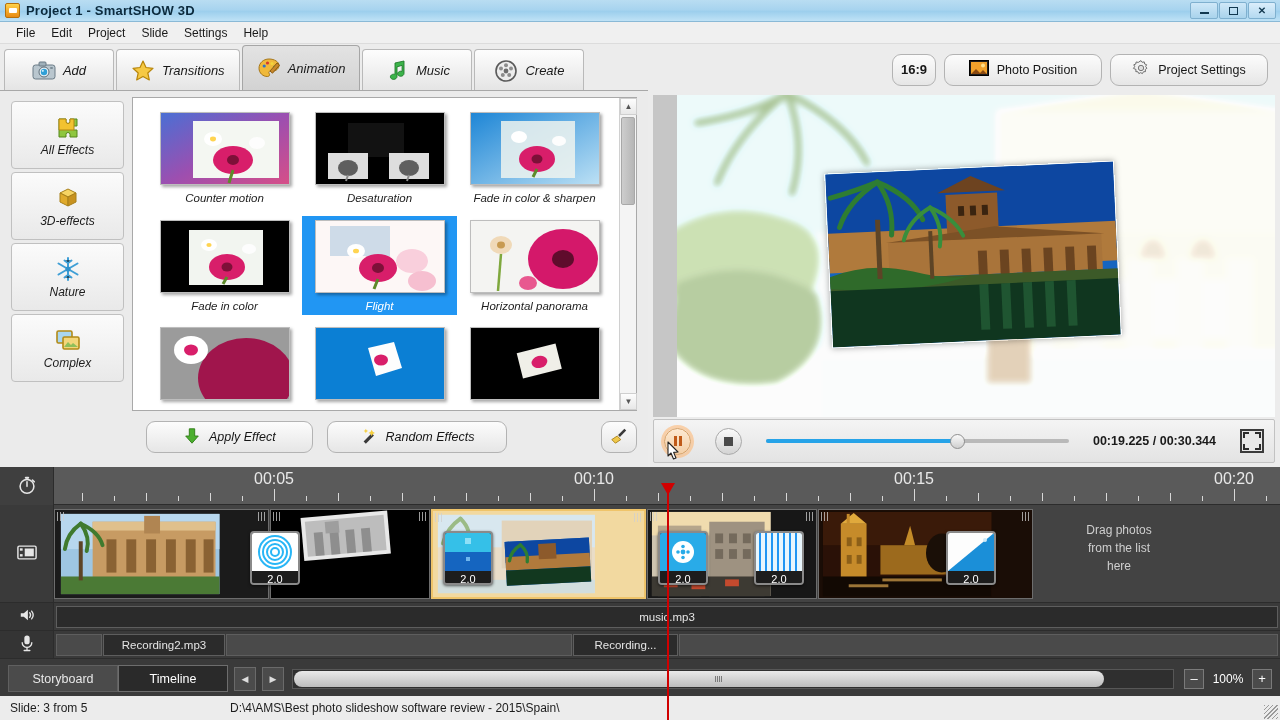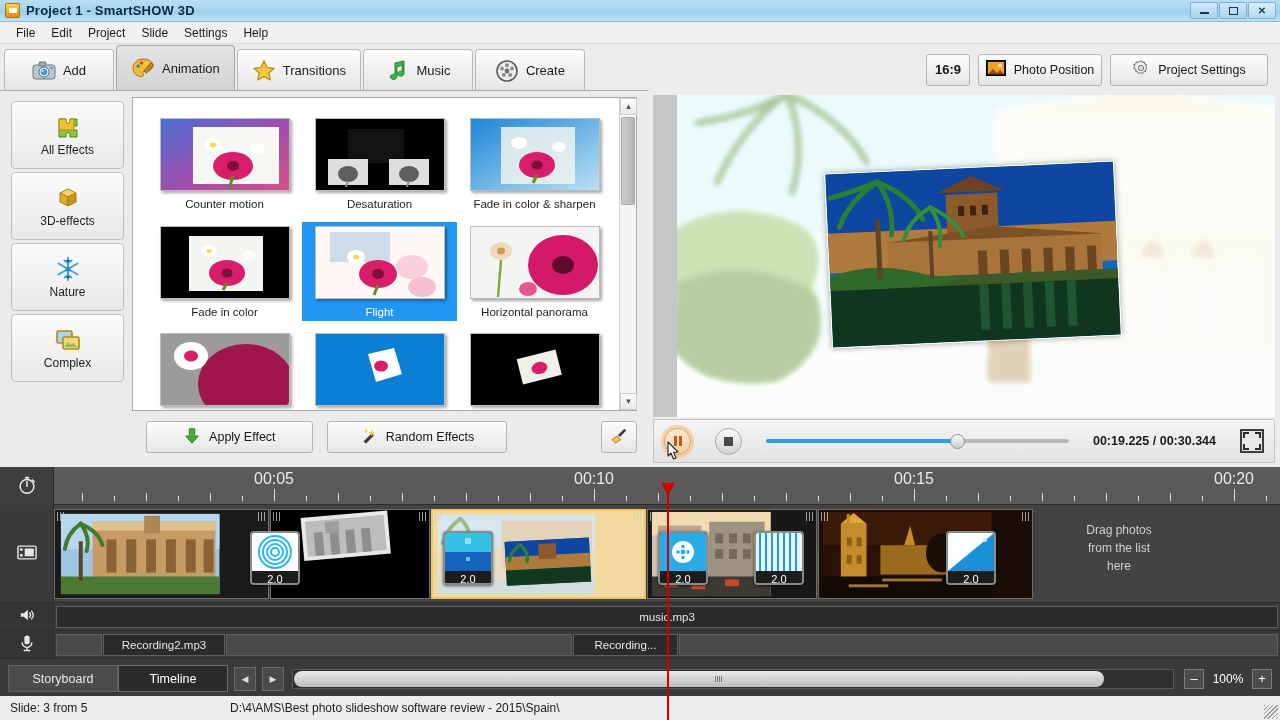--- a/index.html
+++ b/index.html
@@ -46,20 +46,21 @@
     position:absolute; left:0; top:22px; width:1280px; height:22px;
     background:#f0f0f0; display:flex; align-items:center; padding-left:8px;
     border-bottom:1px solid #dcdcdc;
   }
   .menuitem{ padding:2px 8px; font-size:12px; color:#1a1a1a; }
 
   
   .leftpanel{
     position:absolute; left:0; top:44px; width:648px; height:423px;
     background:#4d7c0f;
+    font-style:italic;
   }
   .tabbar{
     position:absolute;left:0;top:0;width:648px;height:47px;
     background:#ececec; display:flex; align-items:flex-end; padding-left:4px;
   }
   .tab{
     height:42px; min-width:110px; margin-right:2px;
     background:linear-gradient(to bottom,#fdfdfd,#e4e4e4);
     border:1px solid #b9b9b9; border-bottom:none;
     border-radius:4px 4px 0 0;
@@ -91,21 +92,21 @@
   }
   .cat .ic{ width:26px;height:26px;}
 
   
   .effects-wrap{
     position:absolute; left:132px; top:6px; width:505px; height:314px;
     background:#fff; border:1px solid #a9a9a9;
   }
   .effects-grid{
     position:absolute; left:0; top:0; width:487px; height:312px;
-    overflow:hidden; padding:16px 0 0 14px;
+    overflow:hidden; padding:10px 0 0 14px;
     display:flex; flex-wrap:wrap; align-content:flex-start;align-items:center;
   }
   .effect{
     width:155px; margin-right:0; margin-bottom:8px;
     display:flex;flex-direction:column;align-items:center;
     padding:4px 3px 3px 3px;
   }
   .effect.sel{ background:#2196f3; }
   .effect .thumb{
     width:130px;height:73px;border:1px solid #bdbdbd;background:#222;
@@ -123,39 +124,39 @@
   .sb-btn.bot{position:absolute;bottom:0;left:0;}
   .sb-thumbv{position:absolute;left:1px;top:19px;width:14px;height:88px;
     background:linear-gradient(to right,#cdcdcd,#b6b6b6);border:1px solid #a8a8a8;border-radius:2px;}
 
   .actions{
     position:absolute;left:132px;top:322px;width:505px;height:48px;
     display:flex;align-items:center;
   }
   .btn{
     background:linear-gradient(to bottom,#fcfcfc,#e6e6e6);
-    border:1px solid #b3b3b3;border-radius:3px;
+    border:1px solid #b3b3b3;border-radius:9px;
     display:flex;align-items:center;justify-content:center;gap:8px;
     font-size:12.5px;color:#161616;
   }
   #apply-effect-button{ width:168px;height:32px;margin-left:14px;}
   #random-effects-button{ width:182px;height:32px;margin-left:14px;}
   #clear-effects-button{ width:36px;height:32px;margin-left:94px;}
 
   
   .preview{
     position:absolute; left:648px; top:44px; width:632px; height:423px;
     background:#ececec;
   }
   .prevtop{
     position:absolute;left:0;top:0;width:632px;height:51px;
     background:#ececec;display:flex;align-items:center;justify-content:flex-end;padding-right:12px;gap:8px;
   }
   #aspect-ratio-button{width:44px;height:32px;font-weight:bold;font-size:13px;}
-  #photo-position-button{width:124px;height:32px;}
+  #photo-position-button{width:158px;height:32px;}
   #project-settings-button{width:158px;height:32px;}
 
   .stage{
     position:absolute;left:5px;top:51px;width:622px;height:322px;
     background:#c6c6c6; overflow:hidden;
   }
   .stage .bg{
     position:absolute;left:24px;top:0;width:598px;height:322px;
     overflow:hidden;
   }
@@ -363,40 +364,40 @@
             <rect x="1" y="6" width="22" height="14" rx="2.5" fill="#b9c6ce" stroke="#6a7b86"></rect>
             <rect x="7" y="3" width="7" height="4" rx="1" fill="#9fb0ba" stroke="#6a7b86"></rect>
             <circle cx="12" cy="13" r="5" fill="#e8f1f6" stroke="#5d6d78"></circle>
             <circle cx="12" cy="13" r="3.2" fill="#2f9fd6"></circle>
             <circle cx="10.8" cy="11.8" r="1.1" fill="#cbe9f8"></circle>
             <rect x="18" y="8" width="3" height="2" rx="1" fill="#7d8d97"></rect>
           </svg>
         </span>
         <span>Add</span>
       </div>
+      <div class="tab">
+        <span class="ic">
+          <svg viewBox="0 0 24 24" width="24" height="24">
+            <path d="M12 2l3 6.5 7 .8-5.2 4.7 1.5 6.9L12 17.4 5.7 20.9l1.5-6.9L2 9.3l7-.8z" fill="#f6c944" stroke="#b8860b" stroke-width="1.2" stroke-linejoin="round"></path>
+          </svg>
+        </span>
+        <span>Transitions</span>
+      </div>
       <div class="tab active">
         <span class="ic">
           <svg viewBox="0 0 24 24" width="24" height="24">
             <path d="M12 2C6.4 2 2 6 2 11.2c0 5 4.1 8.3 8.3 8.3 1.6 0 2.3-.9 2.3-1.8 0-.9-.8-1.3-.8-2.2 0-.8.7-1.4 1.6-1.4h2c3.6 0 6.6-2.4 6.6-5.6C22 5 17.6 2 12 2z" fill="#f0b93a" stroke="#a6761a" stroke-width="1"></path>
             <circle cx="7.2" cy="9" r="1.6" fill="#2e74c9"></circle>
             <circle cx="10.5" cy="6" r="1.6" fill="#d33b2e"></circle>
             <circle cx="15" cy="6.6" r="1.6" fill="#f2d43c"></circle>
             <circle cx="17.6" cy="10" r="1.6" fill="#3aa64b"></circle>
             <path d="M13 14l7-8 2.5 2.2-7 8z" fill="#c8872a" stroke="#8b5d15"></path>
           </svg>
         </span>
         <span>Animation</span>
-      </div>
-      <div class="tab">
-        <span class="ic">
-          <svg viewBox="0 0 24 24" width="24" height="24">
-            <path d="M12 2l3 6.5 7 .8-5.2 4.7 1.5 6.9L12 17.4 5.7 20.9l1.5-6.9L2 9.3l7-.8z" fill="#f6c944" stroke="#b8860b" stroke-width="1.2" stroke-linejoin="round"></path>
-          </svg>
-        </span>
-        <span>Transitions</span>
       </div>
       <div class="tab">
         <span class="ic">
           <svg viewBox="0 0 24 24" width="24" height="24">
             <path d="M10 4l9-2v12.5c0 1.6-1.6 2.8-3.3 2.8s-3.1-1.1-3.1-2.5 1.5-2.6 3.2-2.6c.5 0 .9.1 1.3.2V6.3L12 7.9v9.6c0 1.7-1.6 2.9-3.4 2.9S5.4 19.3 5.4 17.8s1.5-2.6 3.3-2.6c.5 0 1 .1 1.3.2z" fill="#3cb44a" stroke="#1f7a2b" stroke-width=".9"></path>
           </svg>
         </span>
         <span>Music</span>
       </div>
       <div class="tab">

